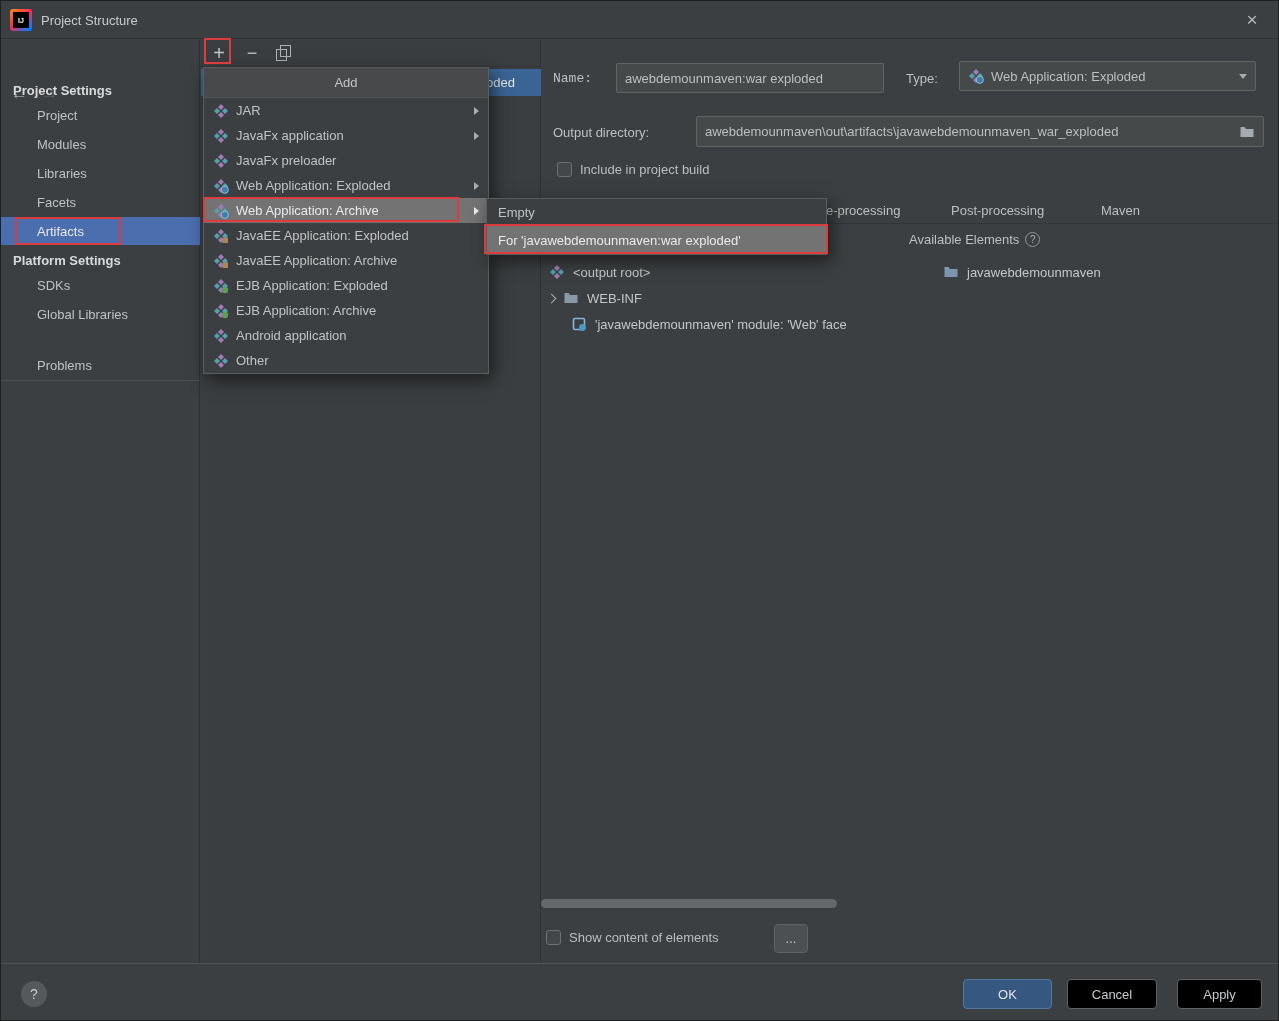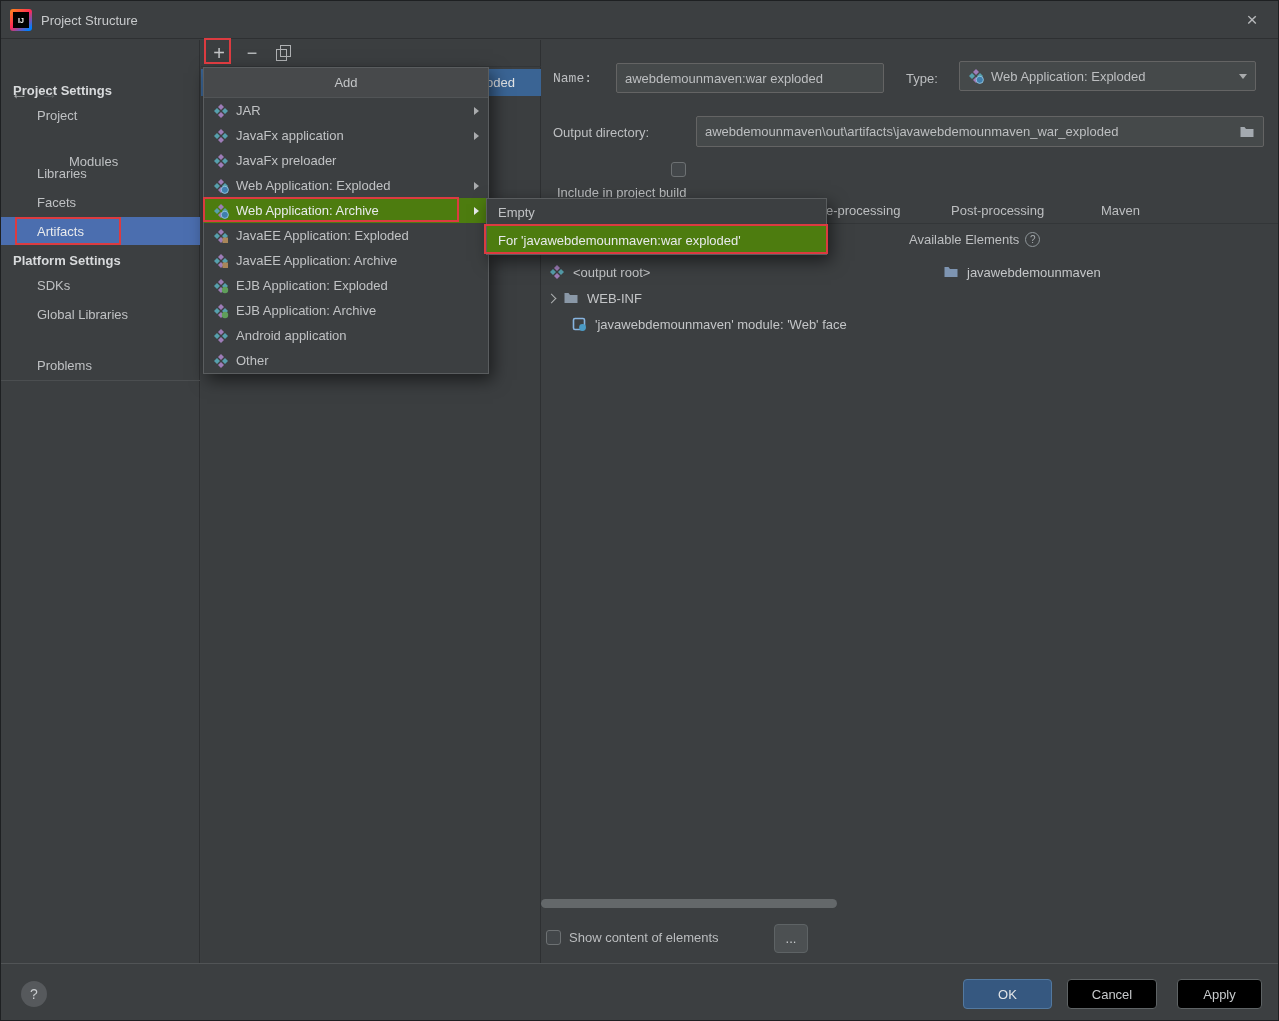--- a/index.html
+++ b/index.html
@@ -54,21 +54,21 @@
          align-items:center;justify-content:center;margin-left:6px;}
   #hscroll{position:absolute;left:540px;top:898px;width:296px;height:9px;background:#64686a;border-radius:5px;}
   .ic{width:16px;height:16px;flex:none;display:inline-flex;}
 
   
   .menu{position:absolute;background:#3c3f41;border:1px solid #5a5d5f;box-shadow:4px 6px 16px rgba(0,0,0,.55);z-index:20;}
   #add-menu{left:202px;top:66px;width:286px;}
   .menu-title{height:30px;display:flex;align-items:center;justify-content:center;background:#47494b;color:#c3c5c7;
               border-bottom:1px solid #515456;}
   .menu-item{height:25px;display:flex;align-items:center;gap:7px;padding:0 9px;color:#c0c2c4;}
-  .menu-item.selected{background:#4d7c0f;color:#e8eaec;}
+  .menu-item.selected{background:#737373;color:#e8eaec;}
   #submenu{left:485px;top:197px;width:341px;z-index:22;}
   #submenu .menu-item{height:27px;padding:0 11px;}
 
   
   .red-rect{position:absolute;border:2px solid #dc3b40;z-index:40;background:transparent;}
 
   
   #footer-line{position:absolute;left:0;top:962px;width:1279px;height:1px;background:#515456;}
   #help-btn{position:absolute;left:20px;top:980px;width:26px;height:26px;border-radius:50%;background:#56595c;color:#c9cccf;
             display:flex;align-items:center;justify-content:center;font-size:14px;}
@@ -92,21 +92,21 @@
         <span>×</span>
       </div>
   </div>
 
   <div id="sidebar">
     <div class="nav-arrow" style="left:10px;color:#a7a9ab;"><span>←</span></div>
     <div class="nav-arrow" style="left:40px;color:#5c6062;"><span>→</span></div>
 
     <div class="side-header" style="top:39px;">Project Settings</div>
     <div class="side-item" style="top:61px;">Project</div>
-    <div class="side-item" style="top:107px;margin-left:32px;">Modules</div>
+    <div class="side-item" style="top:90px;">Modules</div>
     <div class="side-item" style="top:119px;">Libraries</div>
     <div class="side-item" style="top:148px;">Facets</div>
     <div class="side-item selected" style="top:177px;">Artifacts</div>
     <div class="side-header" style="top:209px;">Platform Settings</div>
     <div class="side-item" style="top:231px;">SDKs</div>
     <div class="side-item" style="top:260px;">Global Libraries</div>
     <div class="side-divider"></div>
     <div class="side-item" style="top:311px;">Problems</div>
   </div>
 
@@ -149,21 +149,21 @@
   <div class="form-label" style="left:552px;top:117px;">Output directory:</div>
   <div class="field" style="left:695px;top:115px;width:568px;height:31px;">
     <span>awebdemounmaven\out\artifacts\javawebdemounmaven_war_exploded</span>
     <span class="ic" style="margin-left:auto;">
       <svg width="16" height="16" viewBox="0 0 16 16">
           <path fill="#a4aab0" d="M1.5 3h4l1.5 2h7.5v8h-13z"></path>
         </svg>
     </span>
   </div>
 
-  <div class="abs" style="left:556px;top:161px;display:flex;align-items:flex-end;gap:8px;flex-direction:column;">
+  <div class="abs" style="left:556px;top:161px;display:flex;align-items:center;gap:8px;">
     <span class="cbx"></span>
     <span>Include in project build</span>
   </div>
 
   <div class="tab" style="left:806px;">Pre-processing</div>
   <div class="tab" style="left:944px;">Post-processing</div>
   <div class="tab" style="left:1094px;">Maven</div>
   <div id="tabs-line"></div>
 
   <div class="abs" style="left:908px;top:231px;display:flex;align-items:center;color:#bdbfc1;">

